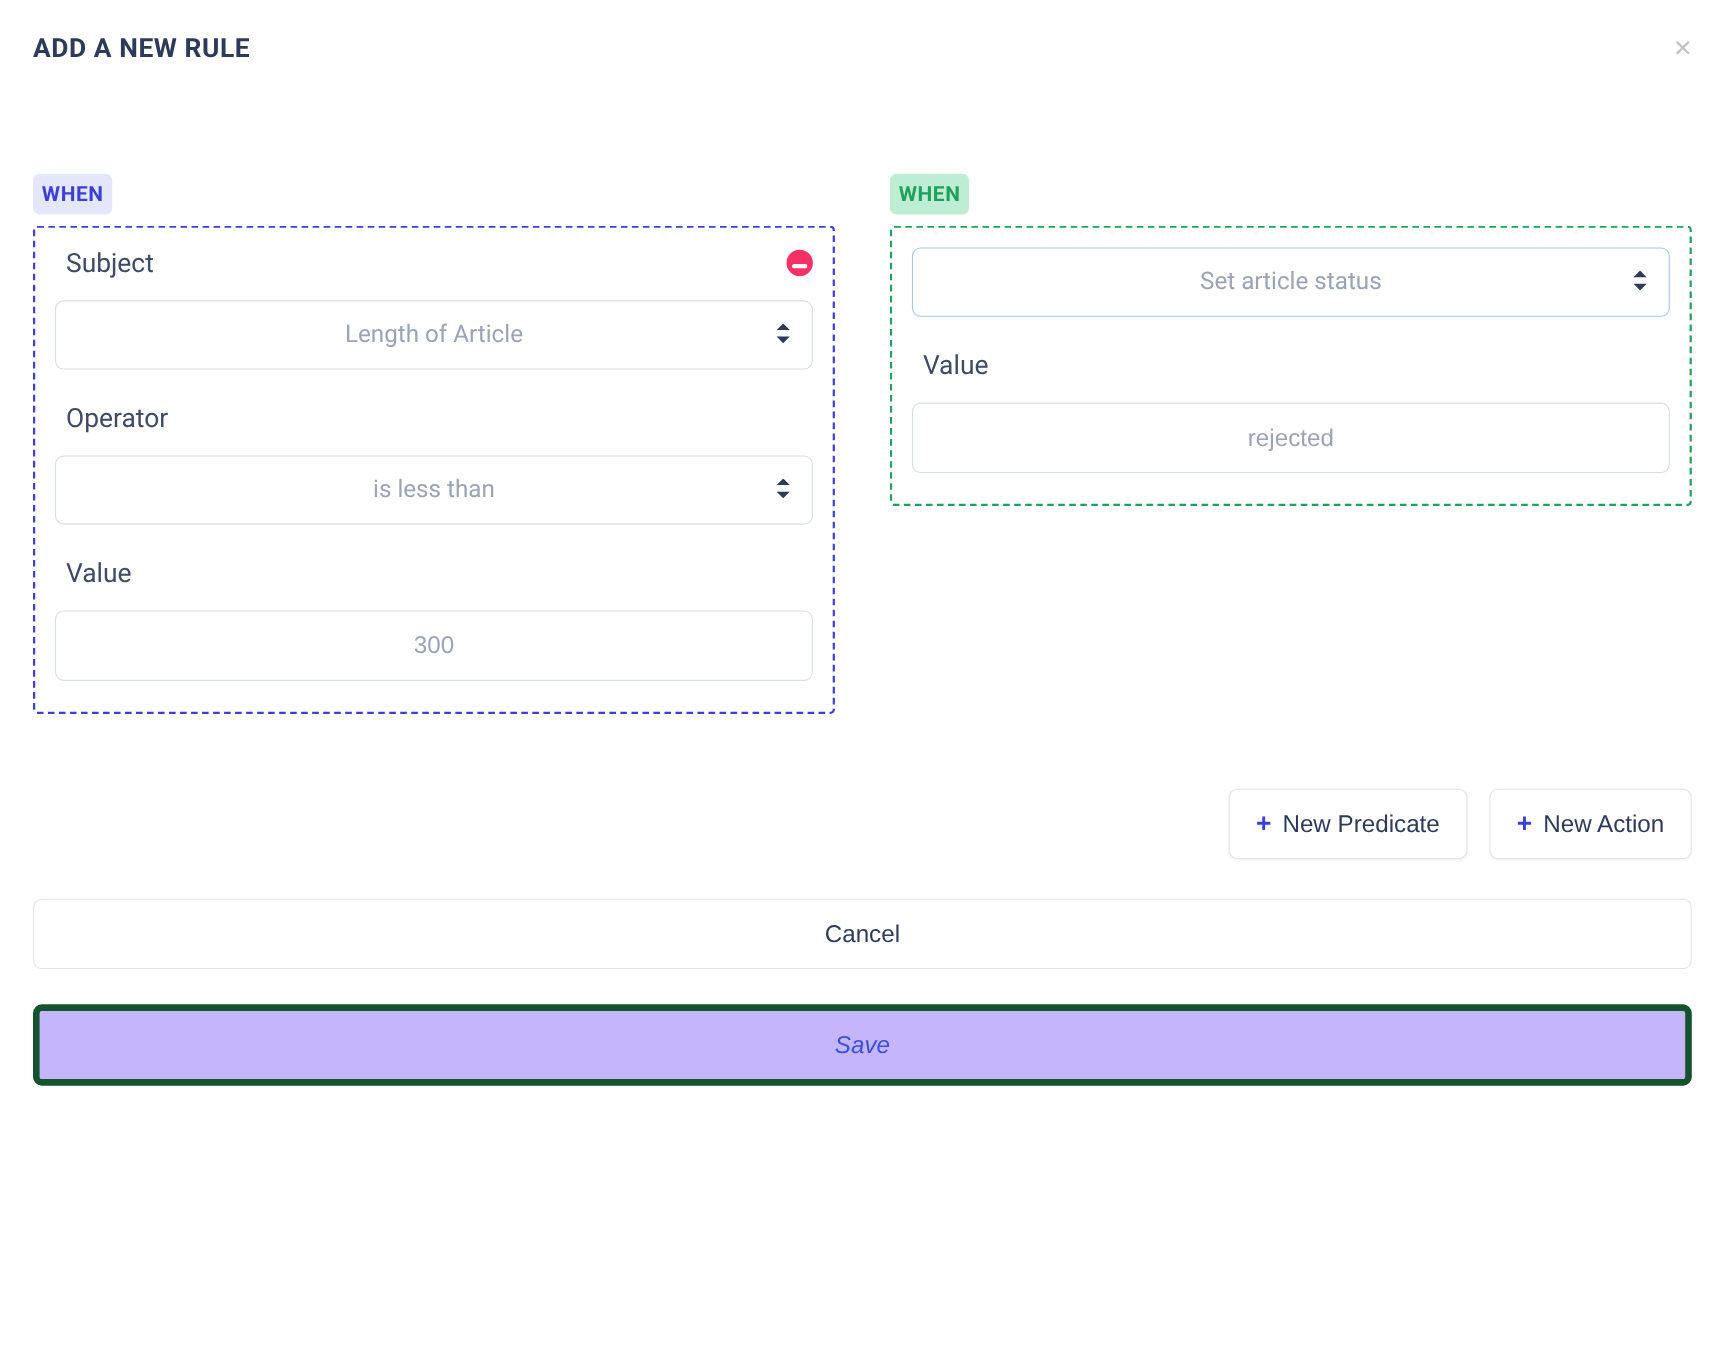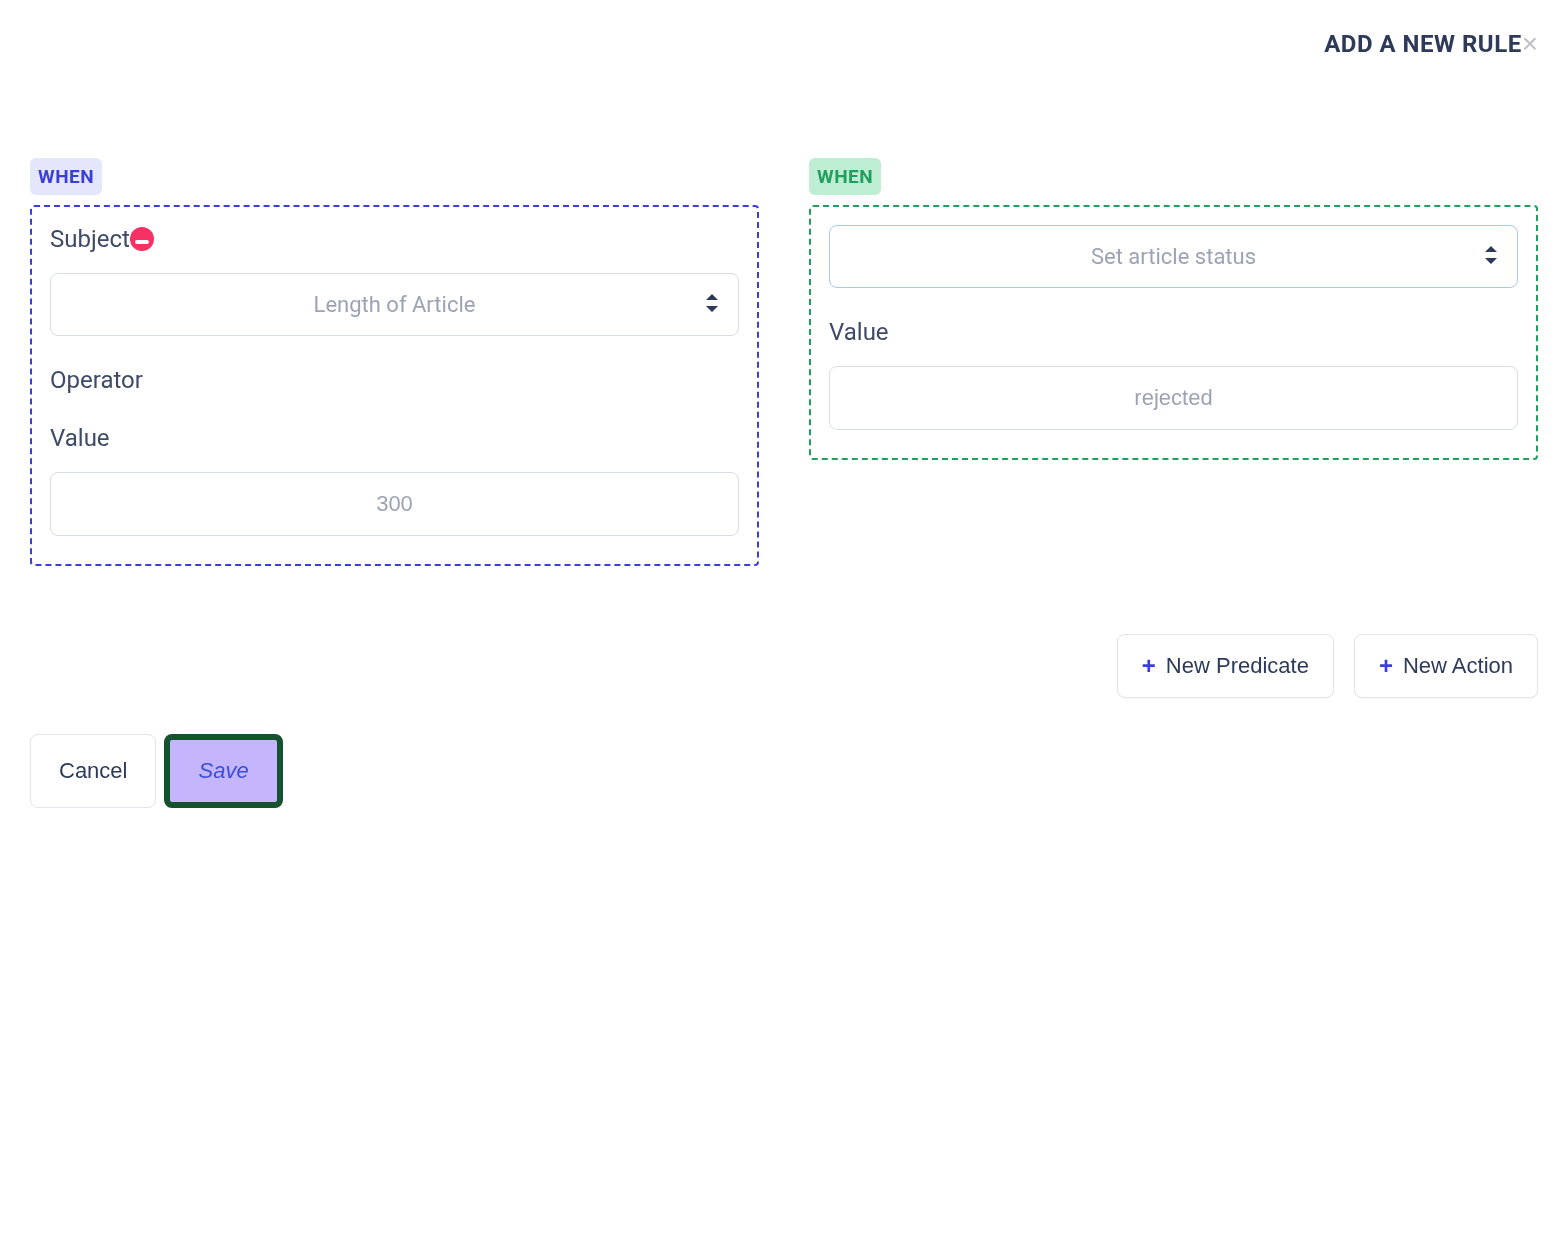--- a/index.html
+++ b/index.html
@@ -7,21 +7,21 @@
       margin: 0;
       padding: 0;
     }
     body {
       font-family: -apple-system, BlinkMacSystemFont, 'Segoe UI', Roboto, Helvetica, Arial, sans-serif;
       background: #ffffff;
       padding: 30px;
     }
     .header {
       display: flex;
-      justify-content: flex-end;
+      justify-content: space-between;
       align-items: center;
       margin-bottom: 100px;
     }
     .title {
       font-size: 24px;
       font-weight: 700;
       letter-spacing: 0.5px;
       color: #2d3a5a;
     }
     .close-btn {
@@ -69,22 +69,24 @@
       border-color: #20a05c;
     }
     .field-group {
       margin-bottom: 30px;
     }
     .field-group:last-child {
       margin-bottom: 10px;
     }
     .field-header {
       display: flex;
+      justify-content: space-between;
       align-items: center;
       margin-bottom: 20px;
+      margin-left: 10px;
     }
     .field-label {
       font-size: 24px;
       color: #3e4a66;
       font-weight: 400;
     }
     .remove-btn {
       width: 24px;
       height: 24px;
       border-radius: 50%;
@@ -152,22 +154,24 @@
       box-shadow: 0 1px 2px rgba(0,0,0,0.04);
     }
     .action-btn .plus {
       color: #3b3fd8;
       font-size: 24px;
       font-weight: 700;
       line-height: 1;
     }
     .footer-row {
       display: flex;
-      gap: 8px;
+      justify-content: flex-end;
+      gap: 32px;
       margin-top: 36px;
+      flex-direction: column;
     }
     .footer-btn {
       padding: 18px 28px;
       font-size: 22px;
       border-radius: 8px;
       cursor: pointer;
     }
     .cancel-btn {
       background: #ffffff;
       border: 1px solid #e2e4ea;
@@ -213,20 +217,28 @@
             <svg viewBox="0 0 14 18">
                 <path d="M7 0 L13 6 L1 6 Z M7 18 L1 12 L13 12 Z" fill="#2d3a5a"></path>
               </svg>
           </span>
         </div>
       </div>
 
       <div class="field-group">
         <div class="field-header">
           <div class="field-label">Operator</div>
+        </div>
+        <div class="select-wrap">
+          <div class="select-input">is less than</div>
+          <span class="select-caret">
+            <svg viewBox="0 0 14 18">
+                <path d="M7 0 L13 6 L1 6 Z M7 18 L1 12 L13 12 Z" fill="#2d3a5a"></path>
+              </svg>
+          </span>
         </div>
       </div>
 
       <div class="field-group">
         <div class="field-header">
           <div class="field-label">Value</div>
         </div>
         <input type="text" class="text-input" value="300" style="">
       </div>
 

